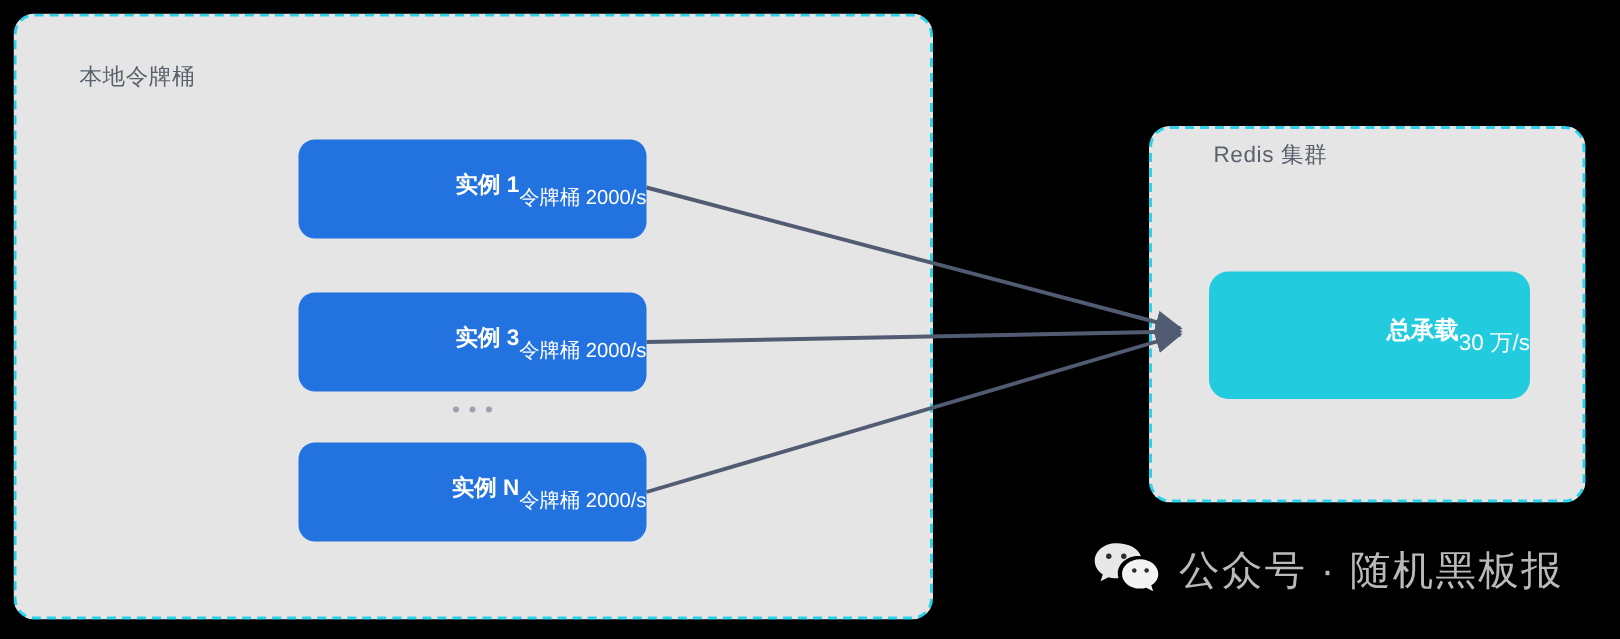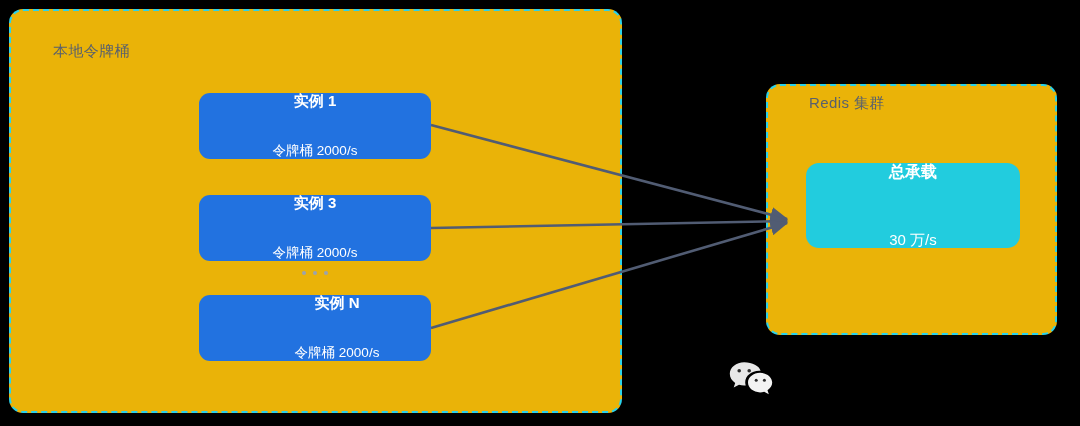--- a/index.html
+++ b/index.html
@@ -12,21 +12,21 @@
     width: 1080px;
     height: 426px;
     background: #000000;
     overflow: hidden;
     font-family: "Liberation Sans", "DejaVu Sans", sans-serif;
   }
 
   
   .panel {
     position: absolute;
-    background: #eab308;
+    background: #e5e5e5;
     border: 2px dashed #2bd2ea;
     border-radius: 14px;
     box-sizing: border-box;
     padding-left: 31px;
   }
   #panel-local {
     left: 9px;
     top: 9px;
     width: 613px;
     height: 404px;
@@ -52,23 +52,23 @@
     left: 41px;
     top: 8px;
   }
 
   
   .node {
     position: absolute;
     box-sizing: border-box;
     border-radius: 11px;
     display: flex;
-    flex-direction: column;
+    flex-direction: row;
     align-items: center;
-    justify-content: space-between;
+    justify-content: flex-end;
     color: #ffffff;
     text-align: center;
   }
   .node-blue {
     background: #2272e0;
     left: 199px;
     width: 232px;
     height: 66px;
   }
   #node-instance-1 { top: 93px; }
@@ -84,21 +84,21 @@
   .node-sub {
     font-size: 13.5px;
     font-weight: normal;
     line-height: 1.1;
     margin-top: 12px;
   }
 
   #node-total {
     background: #22ccde;
     left: 806px;
-    top: 163px;
+    top: 181px;
     width: 214px;
     height: 85px;
     border-radius: 13px;
   }
   #node-total .node-title { font-size: 16px; margin-bottom: 6px; }
   #node-total .node-sub { font-size: 15px; }
 
   
   #ellipsis {
     position: absolute;
@@ -198,15 +198,16 @@
 
   <div id="watermark">
     <svg id="wechat-icon" width="44" height="37" viewBox="0 0 44 37" xmlns="http://www.w3.org/2000/svg">
       <path fill="#e8e8e8" d="M15.2 1.2C7.2 1.2 0.8 6.4 0.8 12.8c0 3.7 2.1 7 5.4 9.1l-1.5 4.6 5.3-2.7c1.6 0.4 3.3 0.7 5.2 0.7 0.5 0 1 0 1.5-0.1-0.3-1-0.5-2-0.5-3.1 0-6.4 6.2-11.6 13.9-11.6 0.5 0 1 0 1.5 0.1C30.1 4.7 23.4 1.2 15.2 1.2z"></path>
       <circle fill="#2c2c2c" cx="10.2" cy="9.8" r="1.8"></circle>
       <circle fill="#2c2c2c" cx="20.2" cy="9.8" r="1.8"></circle>
       <path fill="#f3f3f3" d="M43.2 21.6c0-5.4-5.4-9.8-12.1-9.8s-12.1 4.4-12.1 9.8 5.4 9.8 12.1 9.8c1.4 0 2.8-0.2 4.1-0.6l4.6 2.4-1.3-4c2.9-1.8 4.7-4.5 4.7-7.6z"></path>
       <circle fill="#2c2c2c" cx="27.2" cy="19.3" r="1.5"></circle>
       <circle fill="#2c2c2c" cx="35.4" cy="19.3" r="1.5"></circle>
     </svg>
+    <div id="watermark-text">公众号 · 随机黑板报</div>
   </div>
 
 </div>
 
 </body></html>

